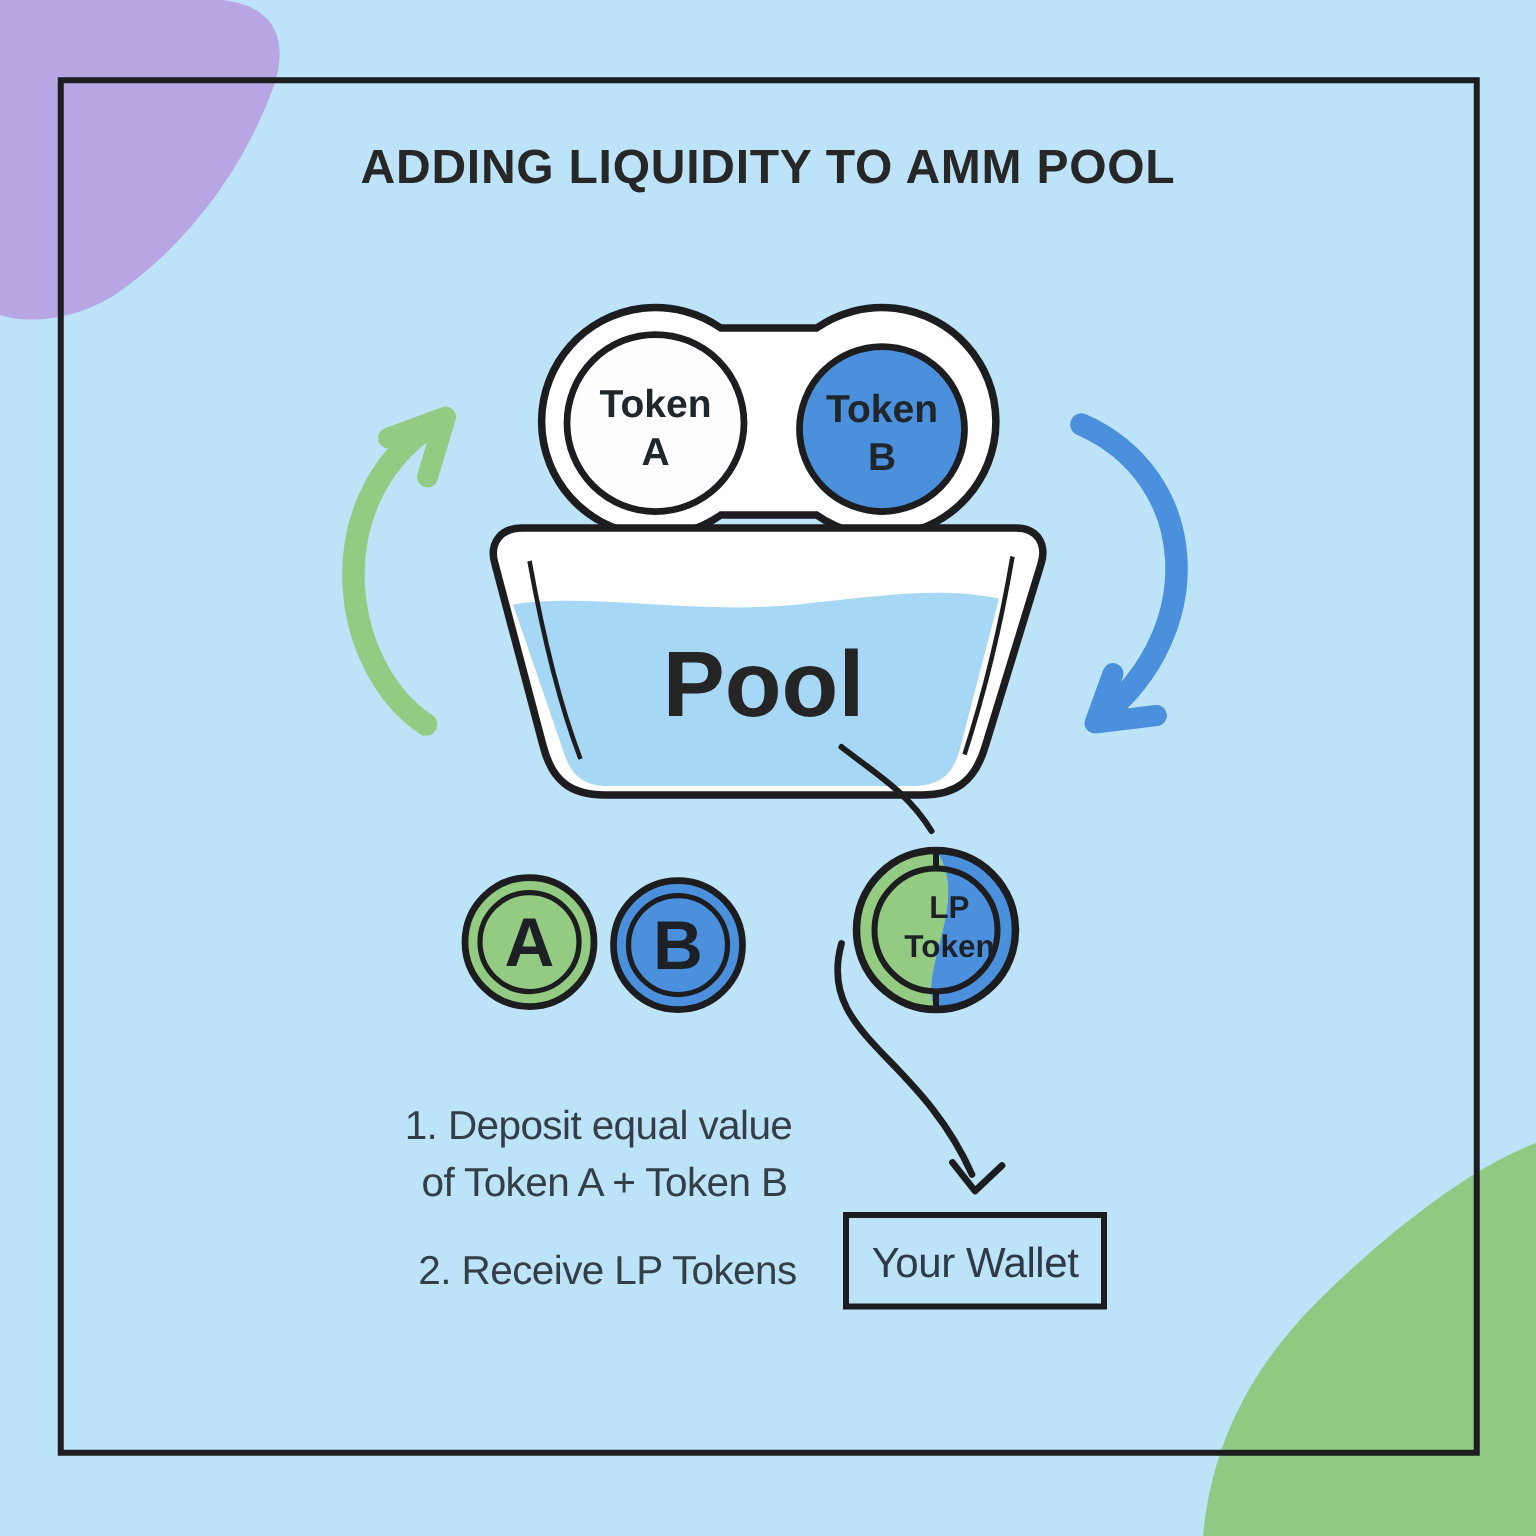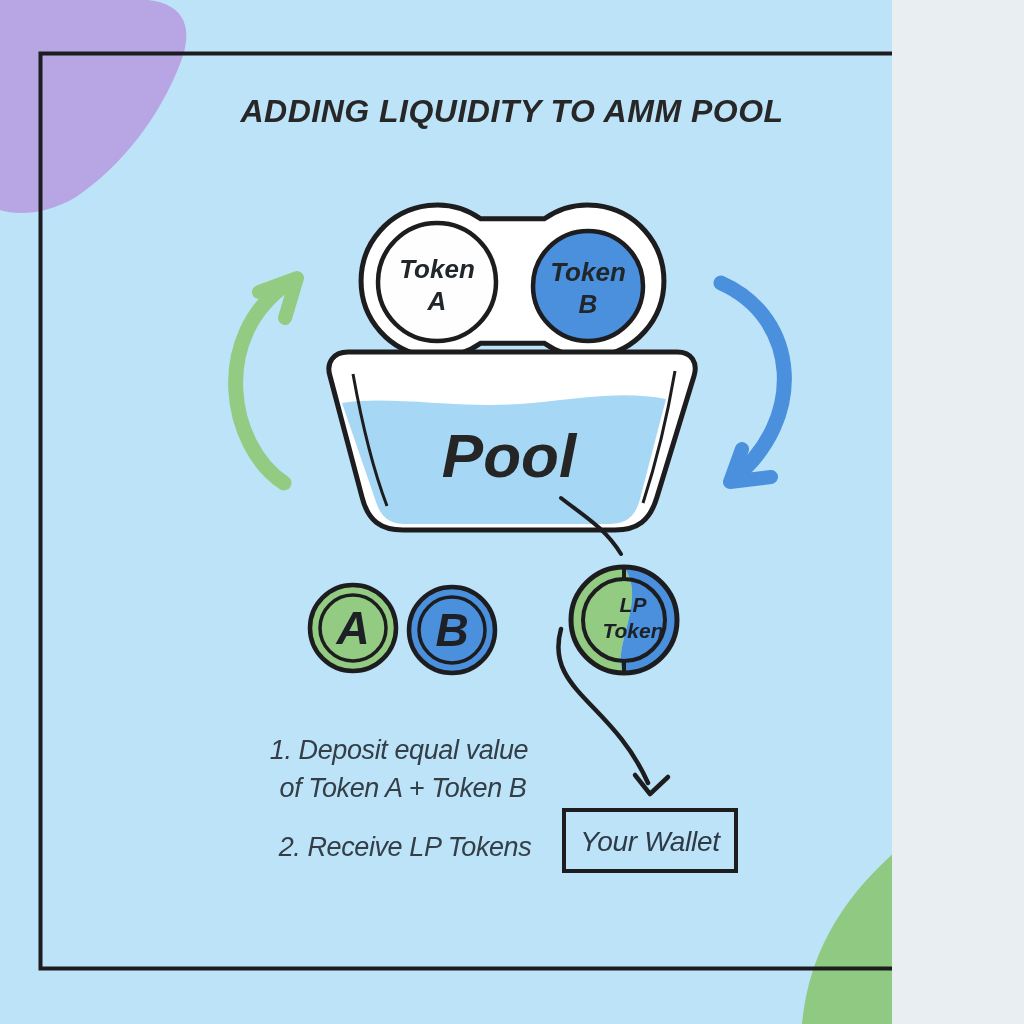--- a/index.html
+++ b/index.html
@@ -1,22 +1,21 @@
 <!DOCTYPE html>
 <html><head>
 <meta charset="utf-8">
 <style>
   html, body { margin: 0; padding: 0; background: #e8eef2; }
   .canvas {
     position: relative;
-    width: 892px;
+    width: 1024px;
     height: 1024px;
     overflow: hidden;
     font-family: "Liberation Sans", "DejaVu Sans", sans-serif;
-    font-style: italic;
   }
   svg { display: block; }
   text {
     font-family: "Liberation Sans", "DejaVu Sans", sans-serif;
     fill: #2b2f33;
   }
   .title-text      { font-size: 32px; font-weight: bold; letter-spacing: 0.5px; fill: #272727; }
   .token-label     { font-size: 26px; font-weight: bold; fill: #21262b; }
   .pool-label      { font-size: 62px; font-weight: bold; fill: #252525; }
   .coin-letter     { font-size: 46px; font-weight: bold; fill: #1d2126; }

